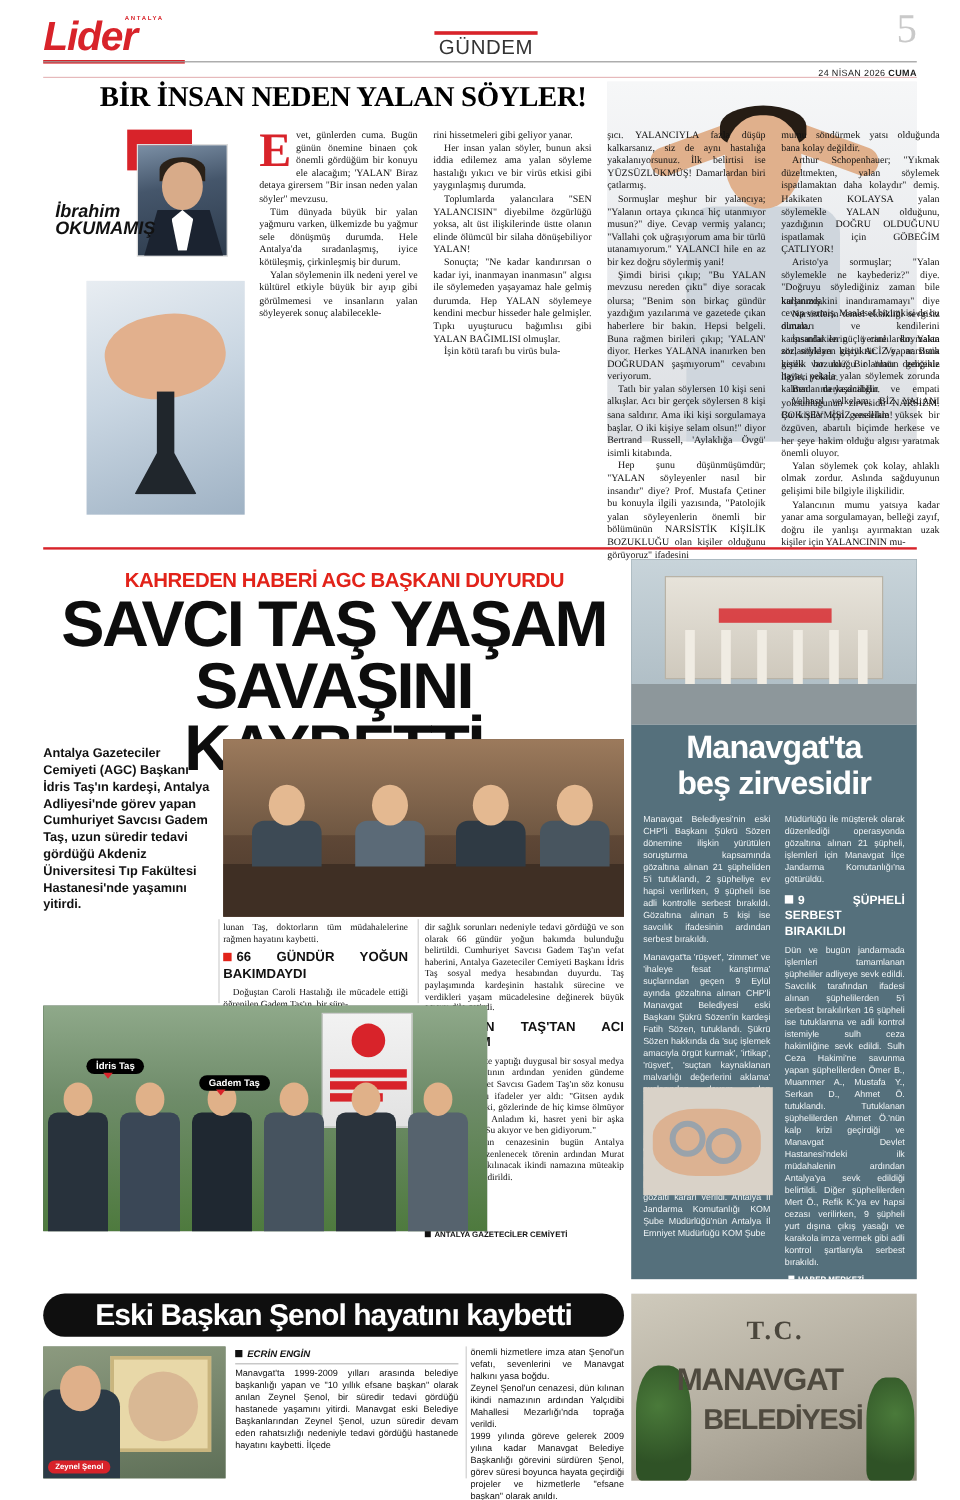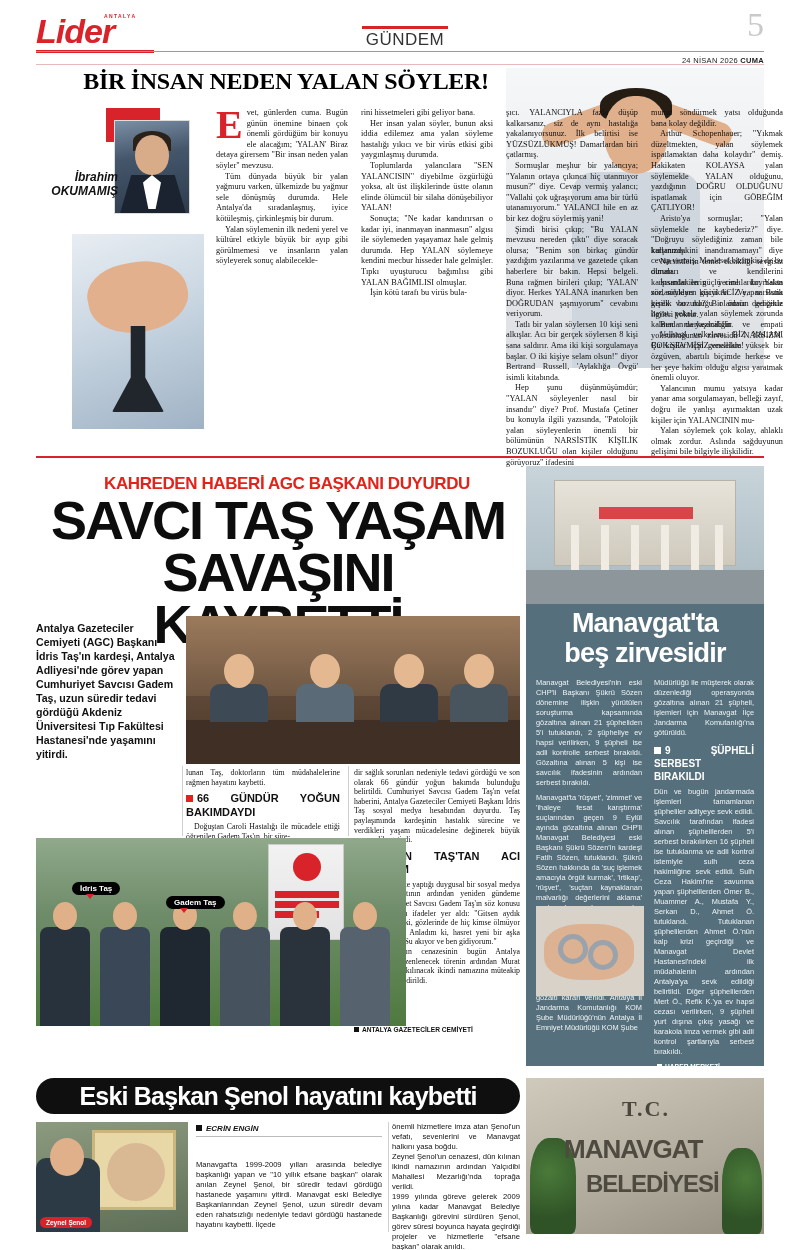--- a/index.html
+++ b/index.html
@@ -64,23 +64,23 @@
   }
   .op-portrait .suit {
     position:absolute; left:4px; top:54px; width:68px; height:42px; background:#1b2330;
     clip-path: polygon(18% 0,82% 0,100% 100%,0 100%);
   }
   .op-portrait .shirt {
     position:absolute; left:28px; top:54px; width:18px; height:34px; background:#fff;
     clip-path: polygon(50% 0,100% 22%,70% 100%,30% 100%,0 22%);
   }
   .op-author-name {
-    position:absolute; left:2px; top:62px; width:72px; text-align:right;
+    position:absolute; left:2px; top:62px; width:72px; 
     font-family:"Liberation Sans", sans-serif; font-style:italic; font-weight:bold;
-    font-size:12px; line-height:14px; color:#111;
+    font-size:15px; line-height:14px; color:#111;
   }
   .op-photo {
     position:absolute; left:36px; top:168px; width:132px; height:195px; overflow:hidden;
     background:#eef1f4;
   }
   .op-photo .bg { position:absolute; inset:0; background:linear-gradient(160deg,#e8edf2 0%,#c9d6e2 45%,#9fb2c4 100%); }
   .op-photo .hand {
     position:absolute; left:16px; top:28px; width:100px; height:70px; border-radius:40% 50% 45% 50%;
     background:#e2b08d; transform:rotate(-12deg);
   }
@@ -260,21 +260,21 @@
   .bt-byline {
     position:absolute; left:160px; top:46px; width:186px;
     font-family:"Liberation Sans", sans-serif; font-weight:bold; font-style:italic;
     font-size:8px; color:#111; border-bottom:1px solid #bbb; padding-bottom:3px;
   }
   .bt-byline .blk3 { display:inline-block; width:6px; height:6px; background:#111; margin-right:4px; }
   .bt-col {
     position:absolute; font-family:"Liberation Sans", sans-serif; font-size:7.6px;
     line-height:10px; color:#111; text-align:justify;
   }
-  .bt-c1 { left:160px; top:62px; width:186px;margin-top:20px; }
+  .bt-c1 { left:160px; top:62px; width:186px; }
   .bt-c2 { left:356px; top:44px; width:128px; }
   .bt-vline { position:absolute; left:352px; top:44px; width:1px; height:110px; background:#cfcfcf; }
 
   
   .br-photo { position:absolute; left:526px; top:1078px; width:238px; height:156px; overflow:hidden; background:#e5e5e5; }
   .br-photo .wall2 { position:absolute; inset:0; background:linear-gradient(160deg,#cfcabc 0%,#b0aa9c 60%,#948e80 100%); }
   .br-photo .tc { position:absolute; left:96px; top:18px; font-family:"Liberation Serif", serif; font-weight:bold; font-size:22px; color:#4a463c; letter-spacing:2px; }
   .br-photo .mtext { position:absolute; left:38px; top:56px; font-family:"Liberation Sans", sans-serif; font-weight:bold; font-size:26px; color:#4f4a3f; letter-spacing:-1px; }
   .br-photo .btext { position:absolute; left:60px; top:92px; font-family:"Liberation Sans", sans-serif; font-weight:bold; font-size:24px; color:#4f4a3f; letter-spacing:-1px; }
   .br-photo .plant { position:absolute; left:4px; top:60px; width:46px; height:96px; background:radial-gradient(circle at 40% 35%, #4a7a3a 0%, #2f5226 70%); border-radius:40% 40% 10% 10%; }
@@ -331,41 +331,41 @@
         <div class="person-head"></div>
     </div>
 
     <div class="op-col c1">
       <p class="first"><span class="dropcap">E</span><span>vet, günlerden cuma. Bugün günün önemine binaen çok önemli gördüğüm bir konuyu ele alacağım; 'YALAN' Biraz detaya girersem "Bir insan neden yalan söyler" mevzusu.</span></p>
       <p>Tüm dünyada büyük bir yalan yağmuru varken, ülkemizde bu yağmur sele dönüşmüş durumda. Hele Antalya'da sıradanlaşmış, iyice kötüleşmiş, çirkinleşmiş bir durum.</p>
       <p>Yalan söylemenin ilk nedeni yerel ve kültürel etkiyle büyük bir ayıp gibi görülmemesi ve insanların yalan söyleyerek sonuç alabilecekle-</p>
     </div>
 
     <div class="op-col c2">
-      <p class="first">rini hissetmeleri gibi geliyor bana.</p>
+      <p class="first">rini hissetmeleri gibi geliyor yanar.</p>
       <p>Her insan yalan söyler, bunun aksi iddia edilemez ama yalan söyleme hastalığı yıkıcı ve bir virüs etkisi gibi yaygınlaşmış durumda.</p>
       <p>Toplumlarda yalancılara "SEN YALANCISIN" diyebilme özgürlüğü yoksa, alt üst ilişkilerinde üstte olanın elinde ölümcül bir silaha dönüşebiliyor YALAN!</p>
       <p>Sonuçta; "Ne kadar kandırırsan o kadar iyi, inanmayan inanmasın" algısı ile söylemeden yaşayamaz hale gelmiş durumda. Hep YALAN söylemeye kendini mecbur hisseder hale gelmişler. Tıpkı uyuşturucu bağımlısı gibi YALAN BAĞIMLISI olmuşlar.</p>
       <p>İşin kötü tarafı bu virüs bula-</p>
     </div>
 
     <div class="op-col c3">
       <p class="first">şıcı. YALANCIYLA fazla düşüp kalkarsanız, siz de aynı hastalığa yakalanıyorsunuz. İlk belirtisi ise YÜZSÜZLÜKMÜŞ! Damarlardan biri çatlarmış.</p>
       <p>Sormuşlar meşhur bir yalancıya; "Yalanın ortaya çıkınca hiç utanmıyor musun?" diye. Cevap vermiş yalancı; "Vallahi çok uğraşıyorum ama bir türlü utanamıyorum." YALANCI hile en az bir kez doğru söylermiş yani!</p>
       <p>Şimdi birisi çıkıp; "Bu YALAN mevzusu nereden çıktı" diye soracak olursa; "Benim son birkaç gündür yazdığım yazılarıma ve gazetede çıkan haberlere bir bakın. Hepsi belgeli. Buna rağmen birileri çıkıp; 'YALAN' diyor. Herkes YALANA inanırken ben DOĞRUDAN şaşmıyorum" cevabını veriyorum.</p>
       <p>Tatlı bir yalan söylersen 10 kişi seni alkışlar. Acı bir gerçek söylersen 8 kişi sana saldırır. Ama iki kişi sorgulamaya başlar. O iki kişiye selam olsun!" diyor Bertrand Russell, 'Aylaklığa Övgü' isimli kitabında.</p>
       <p>Hep şunu düşünmüşümdür; "YALAN söyleyenler nasıl bir insandır" diye? Prof. Mustafa Çetiner bu konuyla ilgili yazısında, "Patolojik yalan söyleyenlerin önemli bir bölümünün NARSİSTİK KİŞİLİK BOZUKLUĞU olan kişiler olduğunu görüyoruz" ifadesini</p>
     </div>
 
     <div class="op-col c4" style="top:180px;">
       <p class="first">kullanmış.</p>
       <p>Narsistlerin temel eksikliği sevgisiz olmaları ve kendilerini karşısındakilerin yerine koymakta zorlandıkları gücüktür. Ve, narsistik kişilik bozukluğu olanların gerçekle ilgileri yoktur.</p>
       <p>Ben merkezlciliğin ve empati yoksunluğunun zirvesidir NARSİZM. Bu kişiler için genellikle yüksek bir özgüven, abartılı biçimde herkese ve her şeye hakim olduğu algısı yaratmak önemli oluyor.</p>
+      <p>Yalan söylemek çok kolay, ahlaklı olmak zordur. Aslında sağduyunun gelişimi bile bilgiyle ilişkilidir.</p>
       <p>Yalancının mumu yatsıya kadar yanar ama sorgulamayan, belleği zayıf, doğru ile yanlışı ayırmaktan uzak kişiler için YALANCININ mu-</p>
-      <p>Yalan söylemek çok kolay, ahlaklı olmak zordur. Aslında sağduyunun gelişimi bile bilgiyle ilişkilidir.</p>
     </div>
 
     <div class="op-col" style="left:615px;top:42px;width:132px;">
       <p class="first">mumu söndürmek yatsı olduğunda bana kolay değildir.</p>
       <p>Arthur Schopenhauer; "Yıkmak düzeltmekten, yalan söylemek ispatlamaktan daha kolaydır" demiş. Hakikaten KOLAYSA yalan söylemekle YALAN olduğunu, yazdığının DOĞRU OLDUĞUNU ispatlamak için GÖBEĞİM ÇATLIYOR!</p>
       <p>Aristo'ya sormuşlar; "Yalan söylemekle ne kaybederiz?" diye. "Doğruyu söylediğiniz zaman bile karşınızdakini inandıramamayı" diye cevap vermiş. Maalesef bizimkisi de bu durum.</p>
       <p>İnsanlar en güçlü canlılardır. Yalan söz, söyleyen kişiyi ACİZ yapar. Buna gerek var mı? Bir ömür dediğiniz hayat, pekala yalan söylemek zorunda kalmadan da yaşanabilir.</p>
       <p>Velhasıl velkelam; BİZ YALANI ÇOK SEVMİŞİZ vesselam!</p>
     </div>
 

